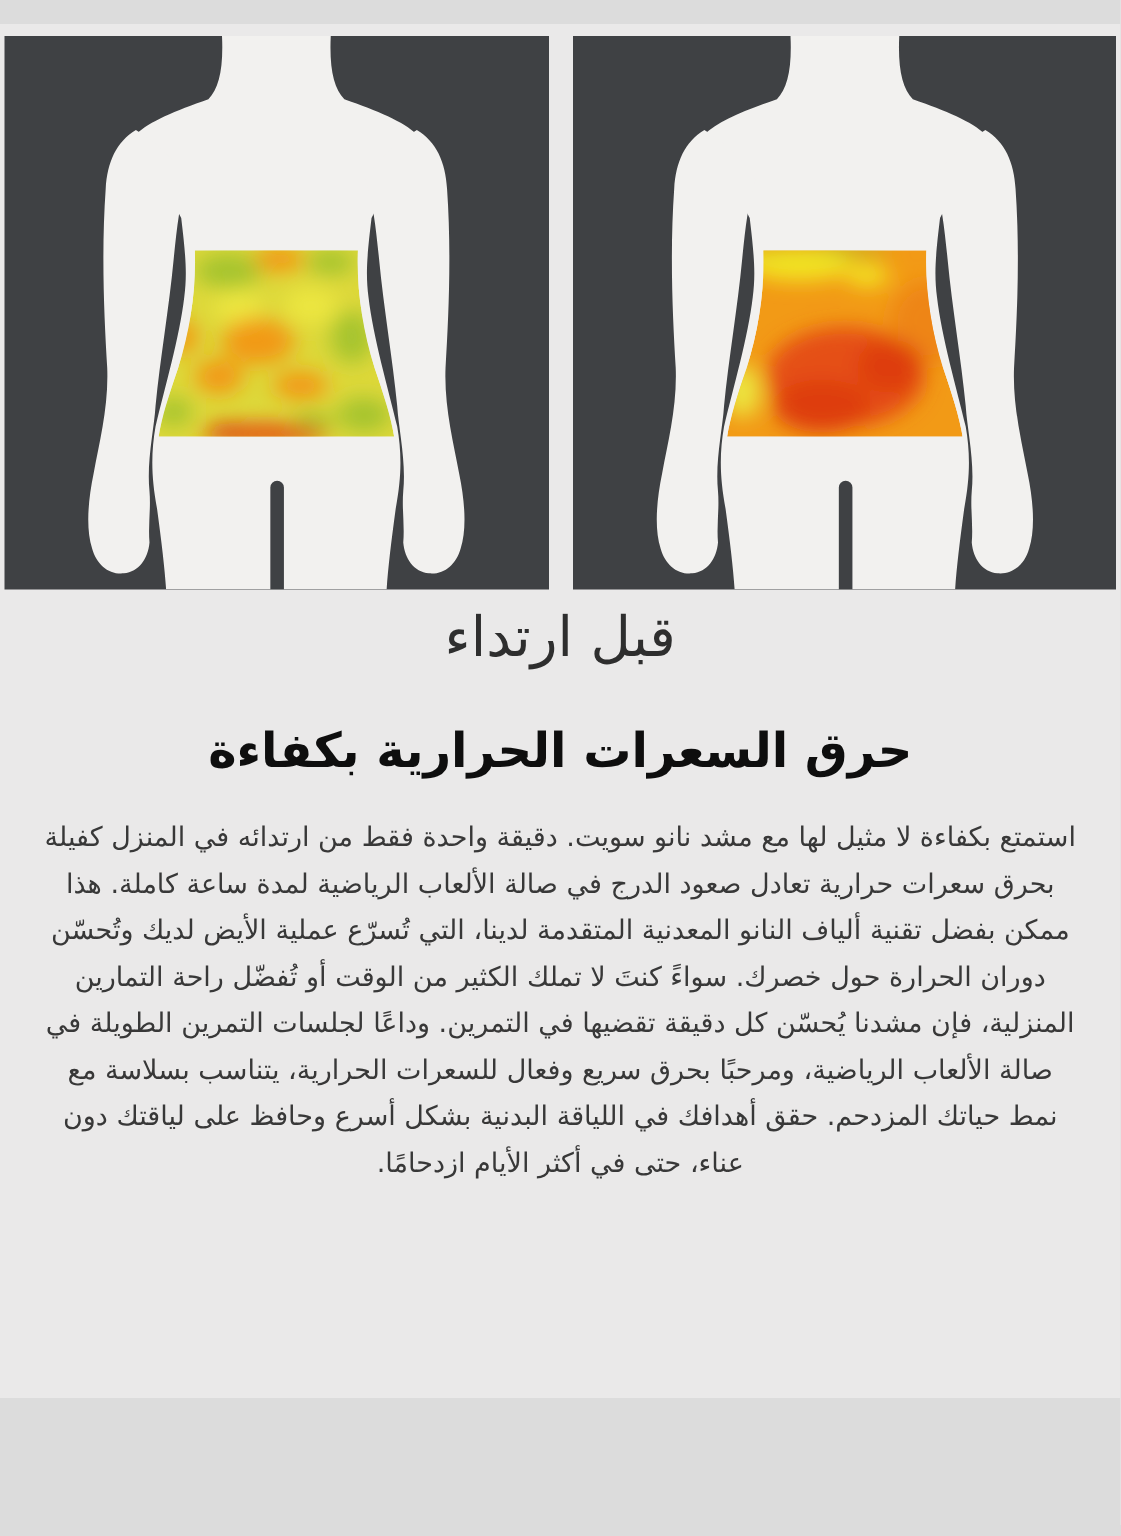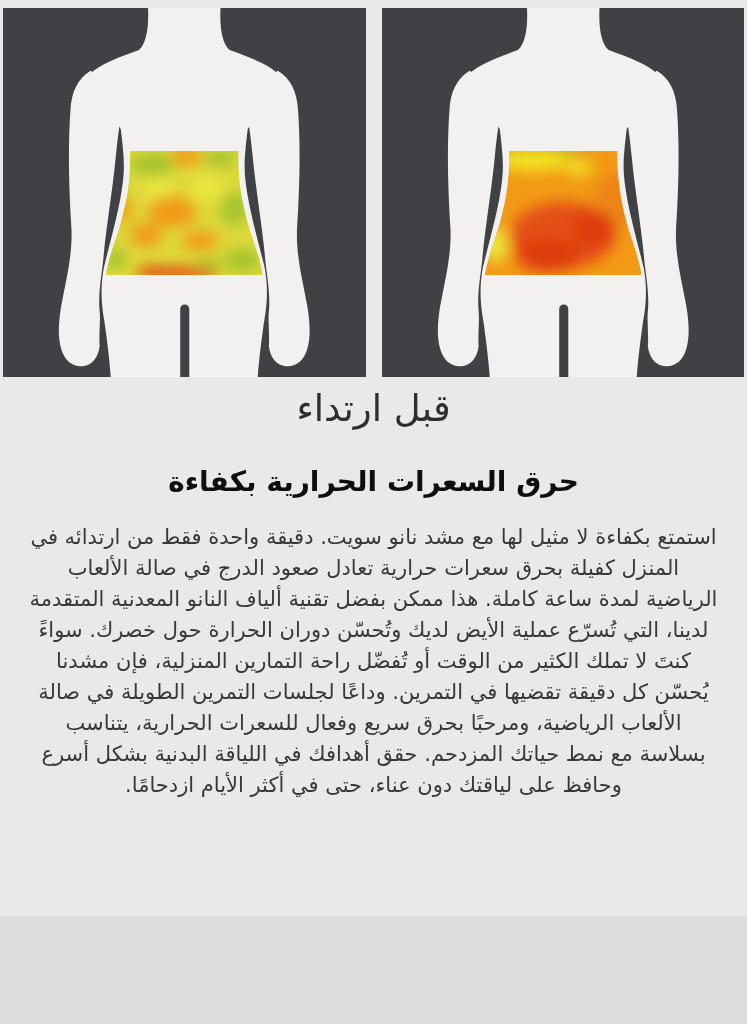--- a/index.html
+++ b/index.html
@@ -1,18 +1,18 @@
 <!DOCTYPE html>
 <html lang="ar" style="--pageBg: #eae9e9; --panelBg: #3f4144; --silhouette: #f2f1ef; --heatYellow: #ddd83a; --heatGreen: #a6c42f; --heatOrange: #f29a16; --heatOrangeDeep: #ee8512; --heatBrightYellow: #f2e322; --heatLightYellow: #ece641; --heatRed: #e54f15; --heatDeepRed: #de3c0e; --textDark: #2e2e2e; --headingColor: #0e0e0e; --bodyText: #383838;"><head>
 <meta charset="utf-8">
 <style>
   html,body{margin:0;padding:0;}
   body{background:#dcdcdc;font-family:"DejaVu Sans","Liberation Sans",sans-serif;}
   .page{
-    position:relative;width:747px;height:916px;margin:0 auto;
+    position:relative;width:747px;height:916px;margin:16px auto;
     background:var(--pageBg,#eae9e9);overflow:hidden;
   }
   .panels-row{display:flex;gap:16px;padding:8px 3px 0;height:377px;box-sizing:border-box;}
   .panel{flex:1;background:var(--panelBg,#3f4144);overflow:hidden;position:relative;}
   .panel svg{display:block;width:100%;height:100%;}
   .f-body{fill:var(--silhouette,#f2f1ef);}
   .f-panel{fill:var(--panelBg,#3f4144);}
   .hbase-l{fill:var(--heatYellow,#ddd83a);}
   .hbase-r{fill:var(--heatOrange,#f29a16);}
   .hg{fill:var(--heatGreen,#a6c42f);}
@@ -23,25 +23,25 @@
   .hr{fill:var(--heatRed,#e54f15);}
   .hd{fill:var(--heatDeepRed,#de3c0e);}
   .labels-row{display:flex;gap:16px;padding:10px 3px 0;}
   .panel-label{
     flex:1;text-align:center;direction:rtl;
     font-size:37px;line-height:1.2;color:var(--textDark,#2e2e2e);
     letter-spacing:0;
   }
   .headline{
     direction:rtl;text-align:center;margin:34px 20px 0;
-    font-size:28px;font-weight:bold;color:var(--headingColor,#0e0e0e);
+    font-size:32px;font-weight:bold;color:var(--headingColor,#0e0e0e);
   }
   .body-copy{
     direction:rtl;text-align:center;width:688px;margin:24px auto 0;
-    font-size:21px;line-height:31px;color:var(--bodyText,#383838);
+    font-size:18px;line-height:31px;color:var(--bodyText,#383838);
   }
 </style>
 </head>
 <body>
 
 <div class="page">
 
   <div class="panels-row">
 
     <div class="panel">

